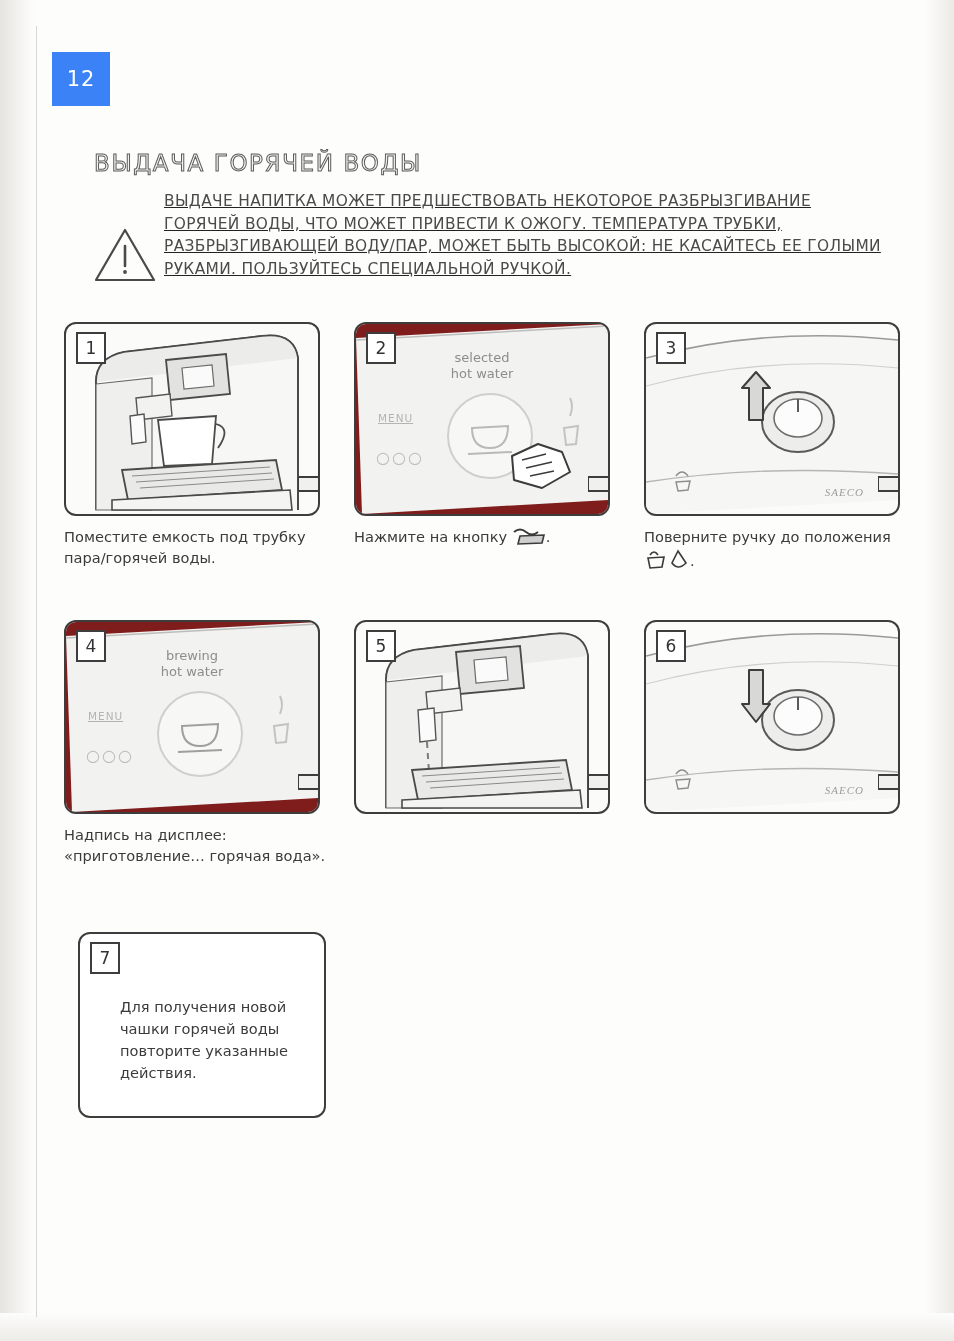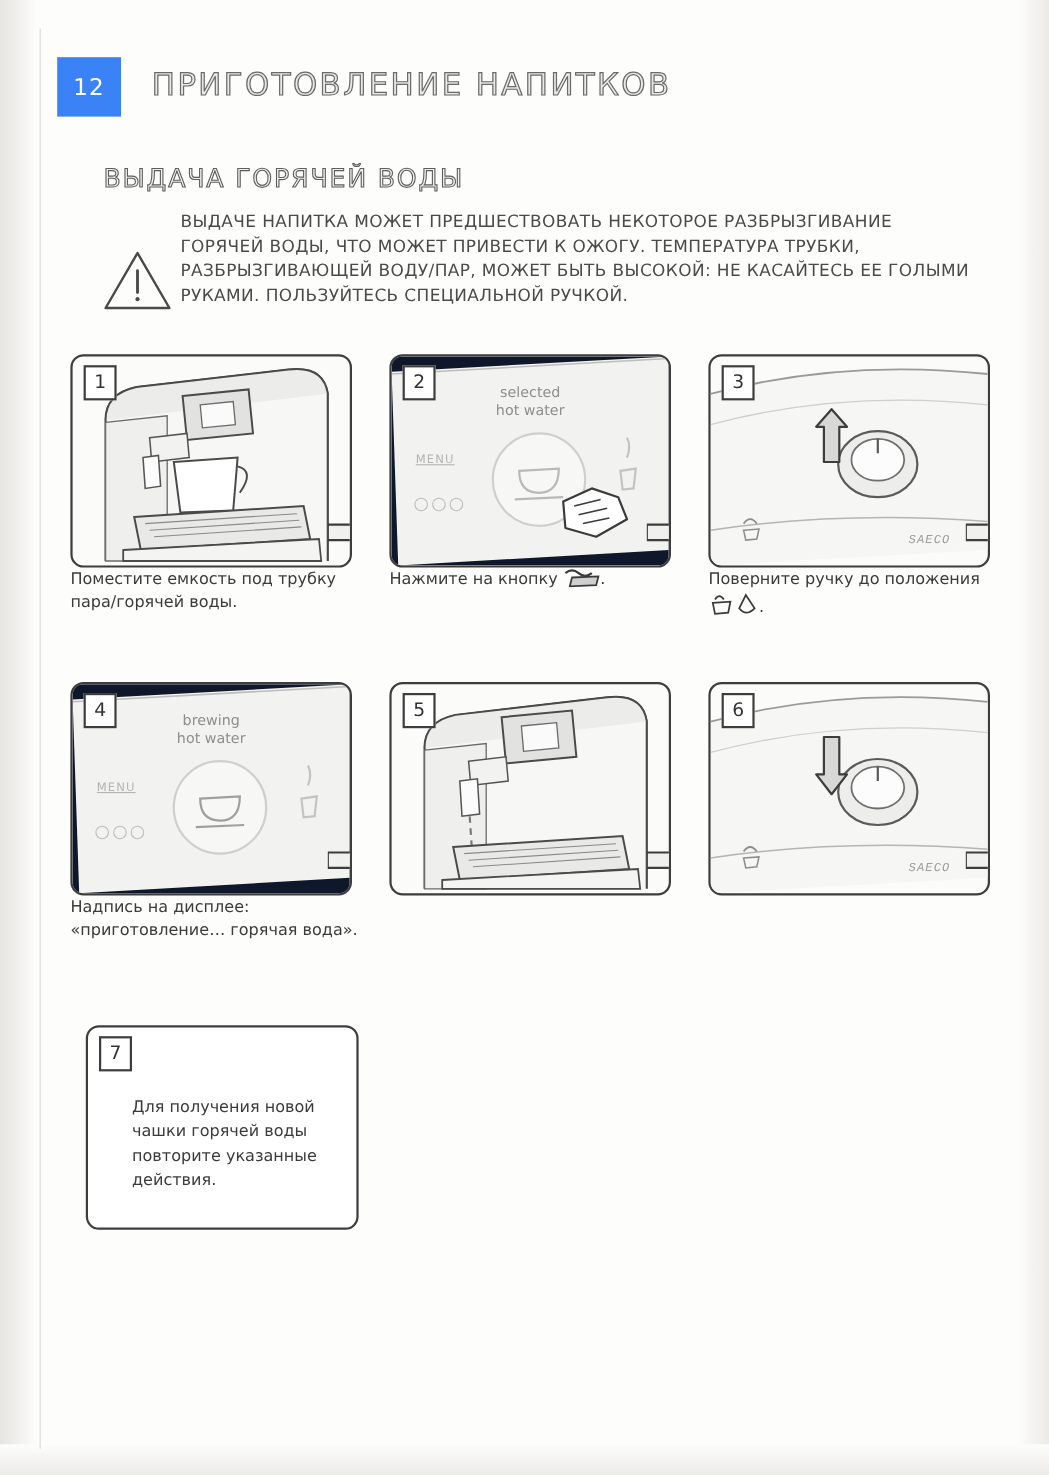--- a/index.html
+++ b/index.html
@@ -85,20 +85,21 @@
     text-transform: uppercase;
     white-space: nowrap;
   }
 
   
   .warning {
     position: absolute;
     left: 92px;
     top: 190px;
     width: 790px;
+    text-decoration: underline;
   }
   .warn-icon {
     position: absolute;
     left: 0;
     top: 36px;
     width: 66px;
     height: 58px;
   }
   .warn-text {
     margin-left: 72px;
@@ -149,36 +150,37 @@
   }
   .arrow {
     position: absolute;
     right: -24px;
     bottom: 14px;
     width: 44px;
     height: 30px;
     z-index: 7;
   }
   .caption {
+    margin-top: 10px;
     width: 262px;
     font-size: 14.6px;
     line-height: 21px;
     color: #3b3b3b;
     font-family: "DejaVu Sans", sans-serif;
   }
   .caption .inline-ic {
     display: inline-block;
     vertical-align: -3px;
   }
 
   
   .machine-art { position: absolute; inset: 0; }
 
   
-  .display-art { position: absolute; inset: 0; background: #0f172a; padding-left: 16px; }
+  .display-art { position: absolute; inset: 0; background: #7f1d1d; padding-left: 16px; }
   .disp-text {
     position: absolute;
     left: 0; right: 0;
     top: 26px;
     text-align: center;
     font-size: 13px;
     line-height: 16px;
     color: #8d8d8d;
     font-family: "DejaVu Sans", sans-serif;
   }
@@ -205,21 +207,21 @@
   
   .knob-art { position: absolute; inset: 0; }
   .brand {
     position: absolute;
     right: 34px;
     bottom: 16px;
     font-size: 11px;
     letter-spacing: 1px;
     color: #9d9d9d;
     font-style: italic;
-    font-family: Liberation Mono, monospace;
+    font-family: Liberation Serif, serif;
   }
 
   
   .note-panel {
     position: relative;
     width: 244px;
     height: 182px;
     border: 2px solid #3d3d3d;
     border-radius: 12px;
     background: #ffffff;
@@ -238,21 +240,20 @@
 </head>
 <body>
 
 <div class="page">
   <div class="scan-edge-left"></div>
   <div class="scan-edge-right"></div>
   <div class="scan-edge-bottom"></div>
   <div class="vline"></div>
 
   <div class="page-badge">12</div>
-  <div class="chapter-title">ПРИГОТОВЛЕНИЕ НАПИТКОВ</div>
   <div class="section-title">ВЫДАЧА ГОРЯЧЕЙ ВОДЫ</div>
 
   <div class="warning">
     <div class="warn-icon">
       <svg width="66" height="58" viewBox="0 0 66 58">
         <polygon points="33,4 62,54 4,54" fill="none" stroke="#4a4a4a" stroke-width="2.2" stroke-linejoin="round"></polygon>
         <line x1="33" y1="20" x2="33" y2="40" stroke="#4a4a4a" stroke-width="2.6" stroke-linecap="round"></line>
         <circle cx="33" cy="46" r="1.9" fill="#4a4a4a"></circle>
       </svg>
     </div>

